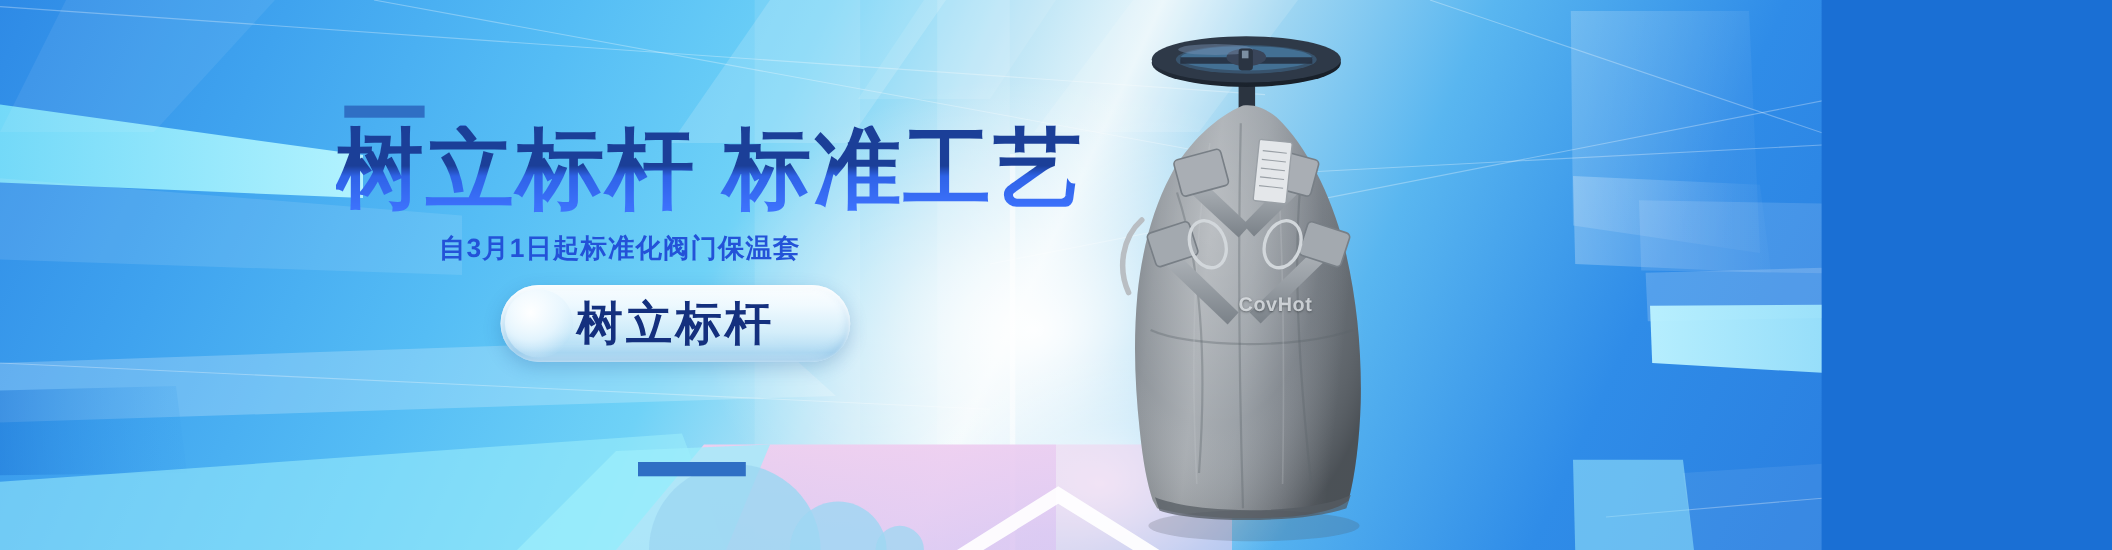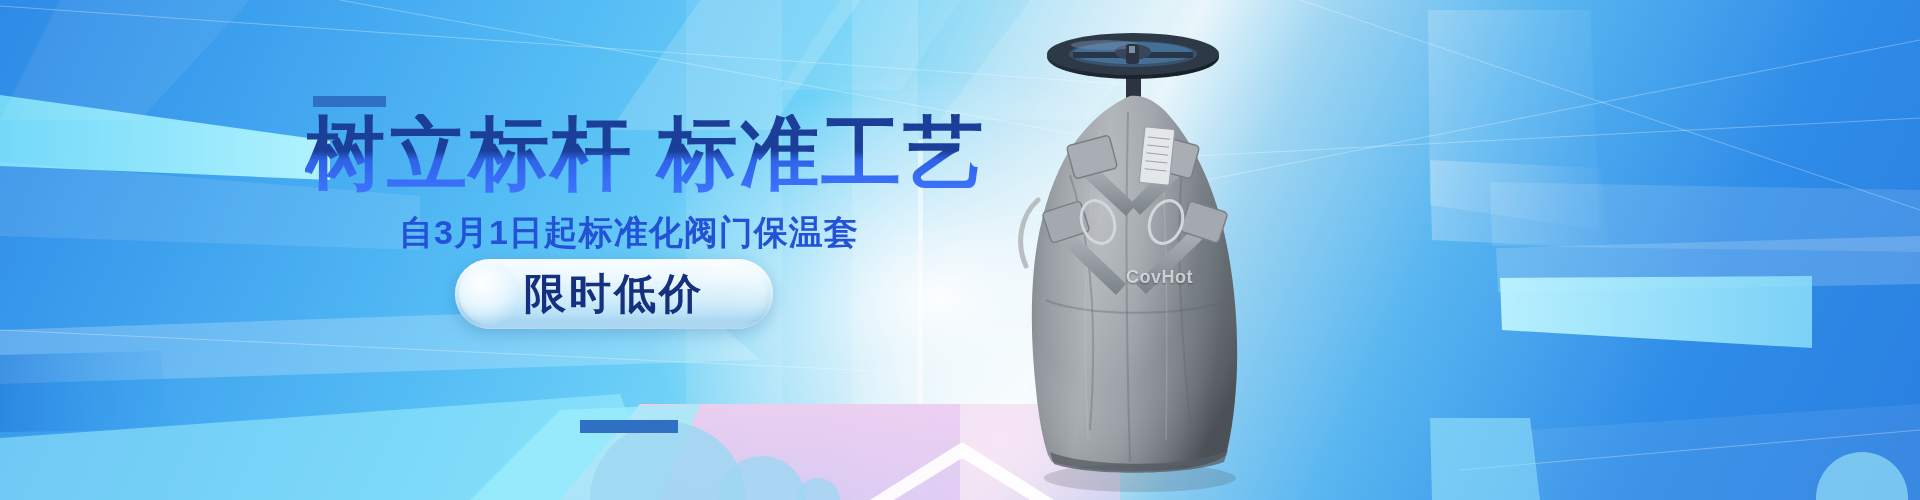--- a/index.html
+++ b/index.html
@@ -4,21 +4,21 @@
 <style>
   html, body {
     margin: 0;
     padding: 0;
     background: #1a6fd4;
   }
   * { box-sizing: border-box; }
 
   .banner {
     position: relative;
-    width: 1920px;
+    width: 1656px;
     height: 500px;
     overflow: hidden;
     font-family: "Liberation Sans", "DejaVu Sans", sans-serif;
     background: linear-gradient(115deg,
         #2e8ae6 0%,
         #3fa3ef 14%,
         #55bdf5 28%,
         #6fd2f7 40%,
         #bfe6f6 50%,
         #e9f6fb 56%,
@@ -61,21 +61,21 @@
     -webkit-background-clip: text;
     background-clip: text;
     color: transparent;
     -webkit-text-fill-color: transparent;
   }
 
   .subhead {
     position: absolute;
     left: 399px;
     top: 215px;
-    font-size: 34px;
+    font-size: 24px;
     line-height: 1;
     font-weight: 700;
     letter-spacing: 1px;
     white-space: nowrap;
     color: #2352d8;
   }
 
   
   .pill {
     position: absolute;
@@ -246,21 +246,21 @@
 
   <div class="content">
 
     <div class="top-rule"></div>
 
     <div class="headline">树立标杆 标准工艺</div>
 
     <div class="subhead">自3月1日起标准化阀门保温套</div>
 
     <div class="pill">
-      <span class="pill-label">限时低价</span>
+      <span class="pill-label">树立标杆</span>
     </div>
 
     <div class="bottom-rule"></div>
   </div>
 
   <div class="product">
     <svg viewBox="0 0 420 500">
       <defs>
         <linearGradient id="pBody" x1="0" y1="0" x2="1" y2="0.2">
           <stop offset="0" stop-color="#6f767d"></stop>

